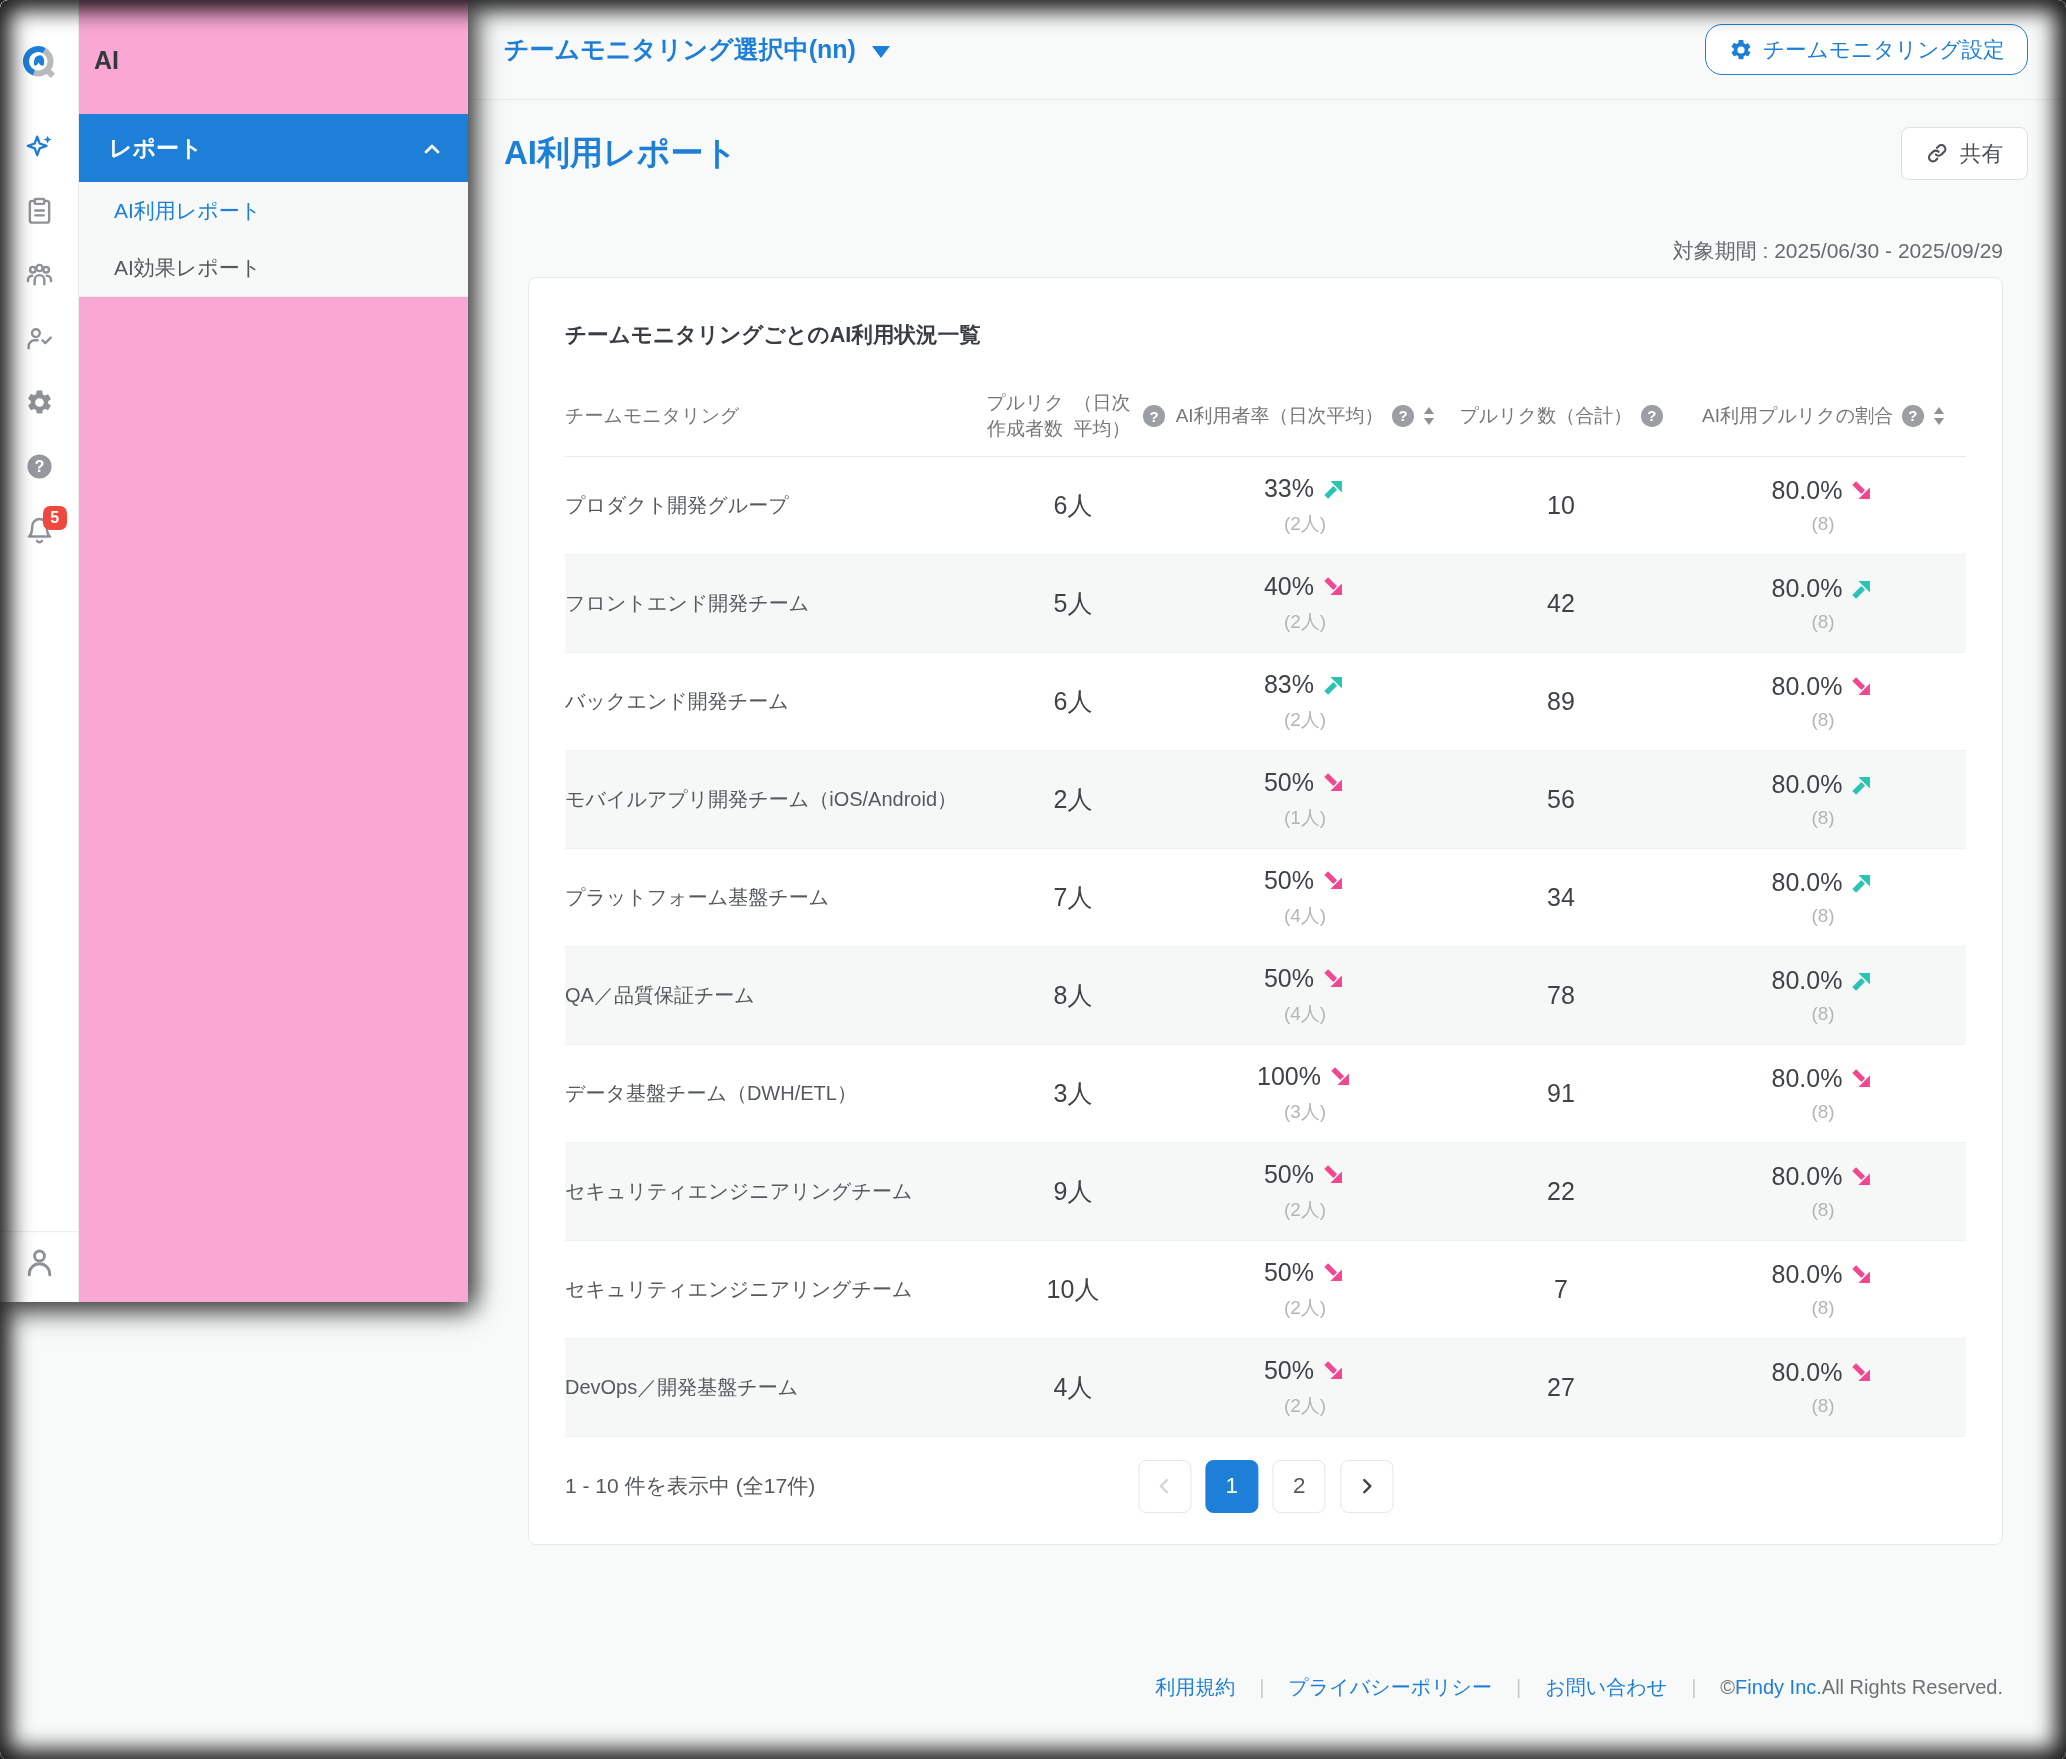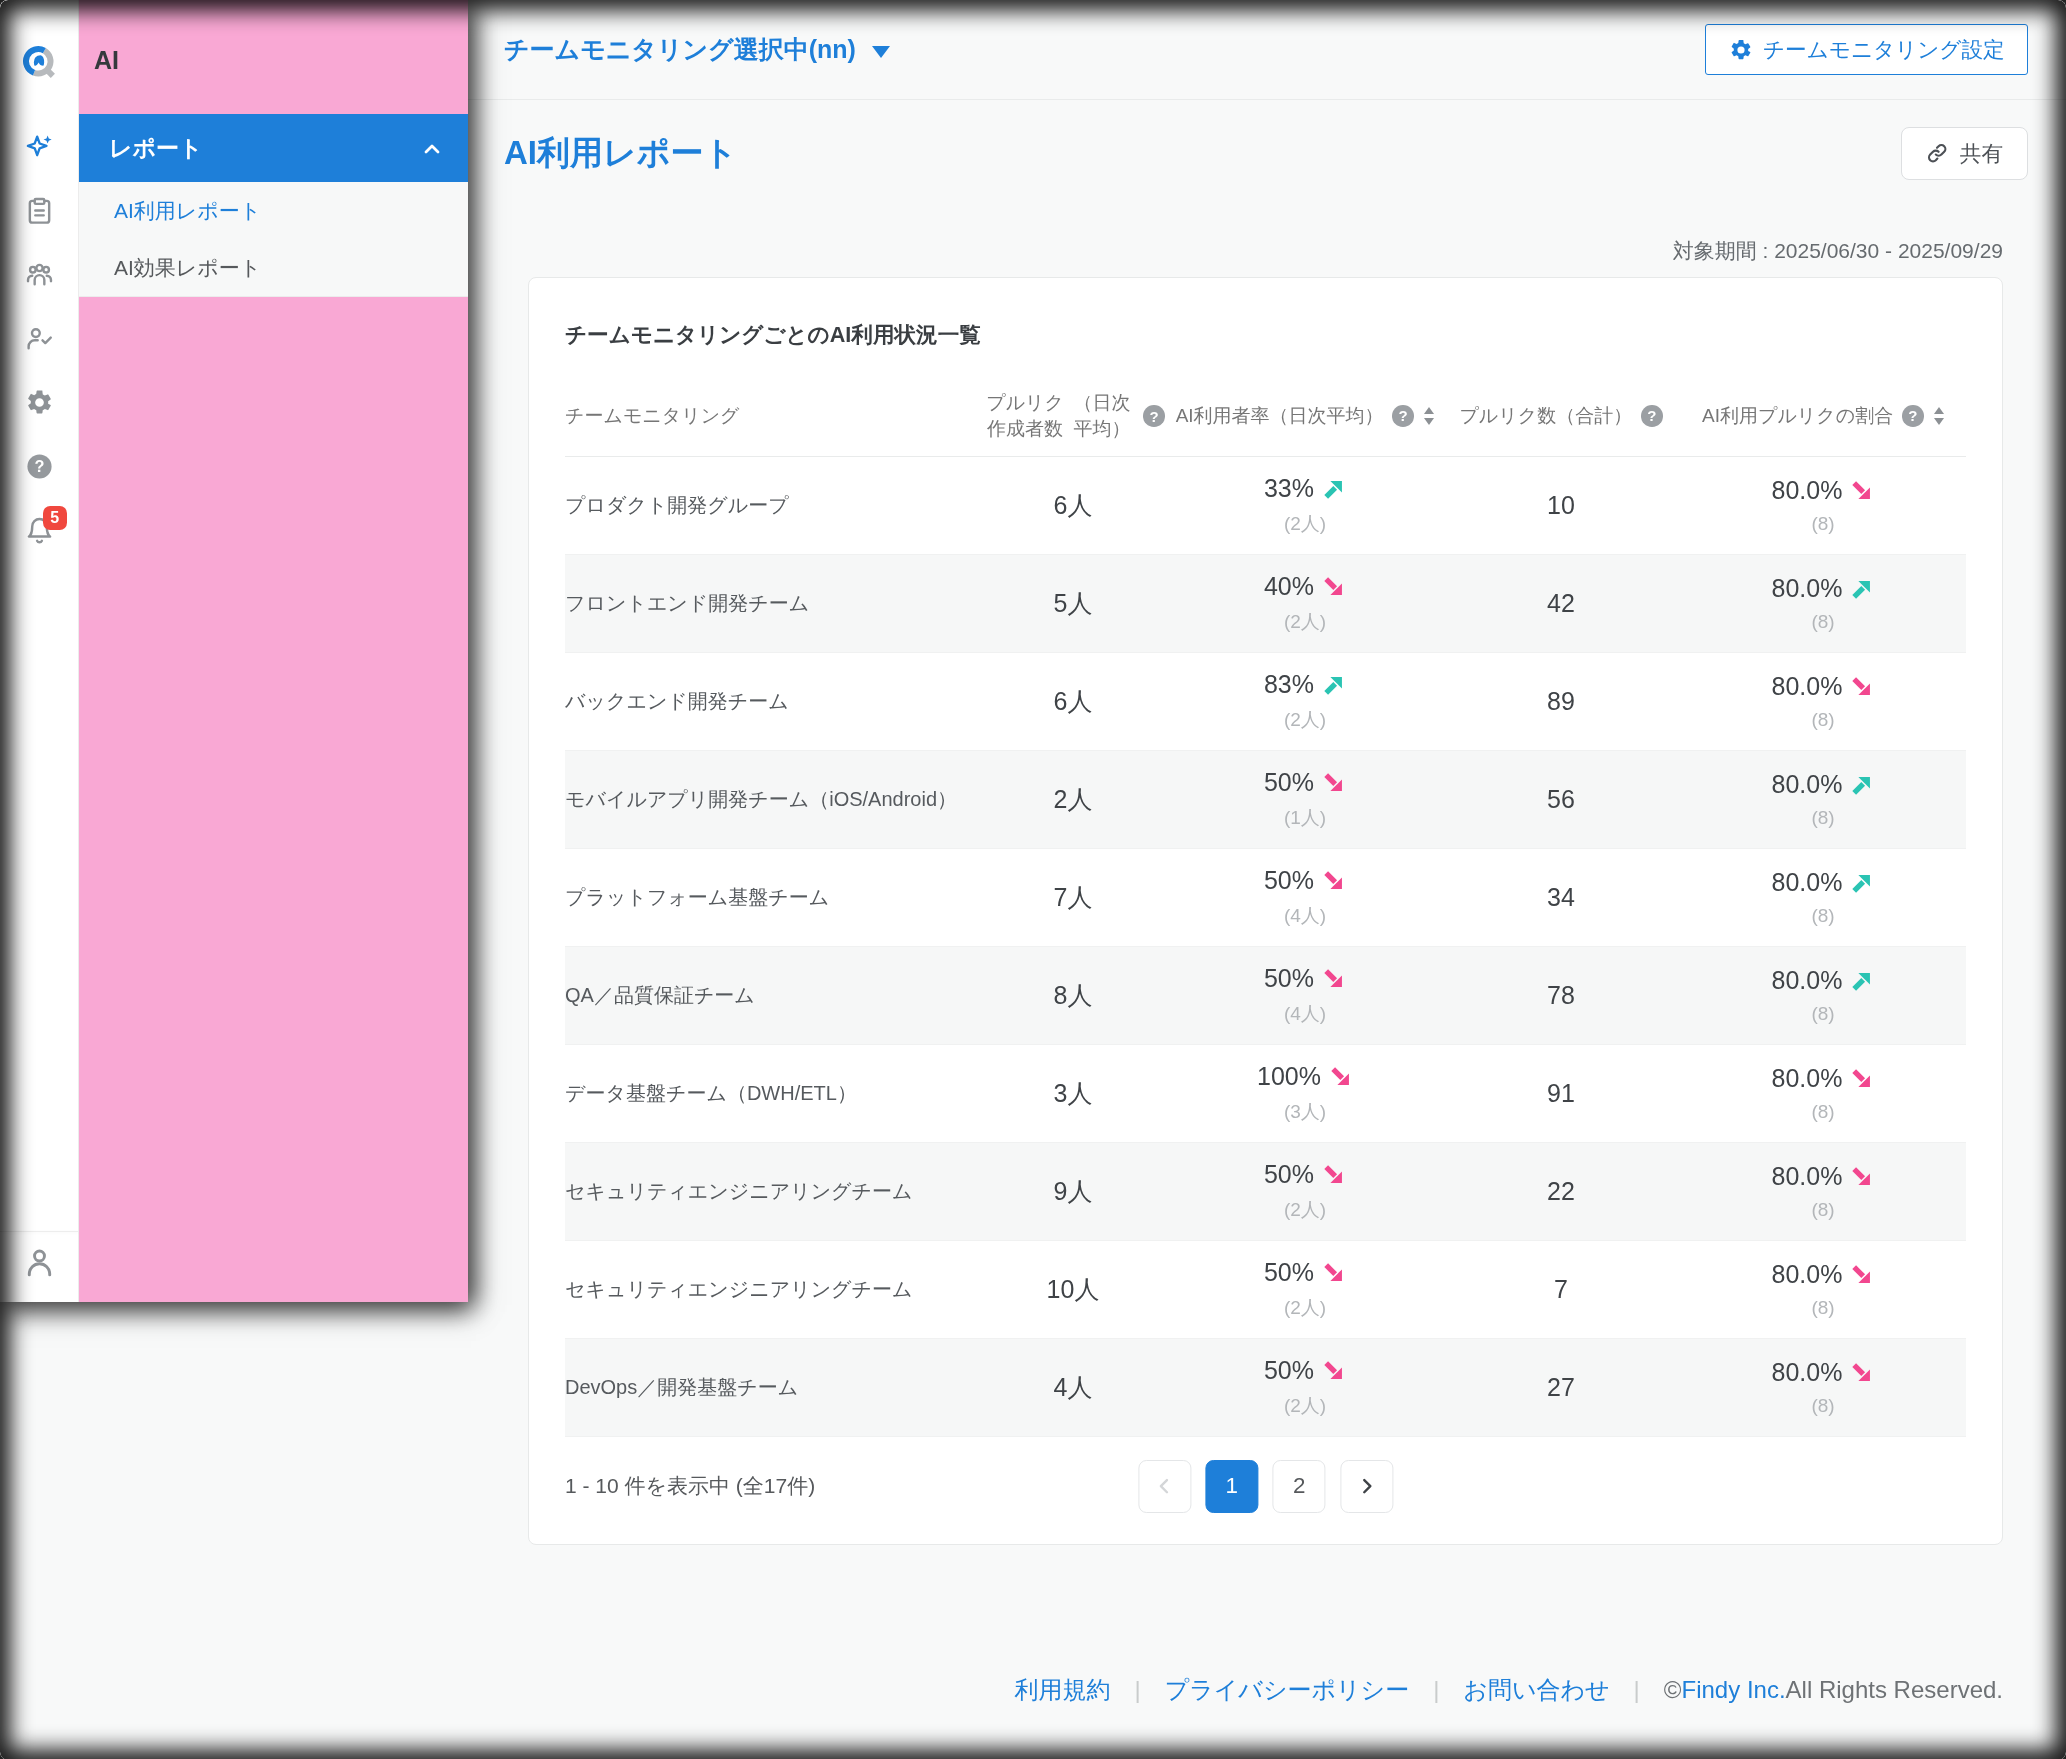--- a/index.html
+++ b/index.html
@@ -17,21 +17,21 @@
   .vignette{position:absolute;inset:0;z-index:60;pointer-events:none;
     box-shadow:inset 0 0 21px 10.4px rgba(0,0,0,0.9);border-radius:8px;}
 
   
   .main{position:absolute;left:468px;top:0;width:1598px;height:100%;}
   .topbar{position:absolute;left:0;right:0;top:0;height:100px;border-bottom:0.8px solid #e9ebeb;
     display:flex;align-items:center;justify-content:space-between;padding:0 38px 0 36px;box-sizing:border-box;}
   .team-selector{display:flex;align-items:center;gap:16px;color:var(--blue);font-size:25px;font-weight:bold;cursor:pointer;}
   .caret{width:0;height:0;border-left:9.6px solid transparent;border-right:9.6px solid transparent;border-top:12px solid var(--blue);margin-top:4px;}
   .btn-settings{display:flex;align-items:center;gap:10.4px;height:51px;padding:0 22.4px;border:1.6px solid var(--blue);
-    border-radius:3px;background:#fff;color:var(--blue);font-size:21.6px;cursor:pointer;font-family:inherit;}
+    border-radius:17px;background:#fff;color:var(--blue);font-size:21.6px;cursor:pointer;font-family:inherit;}
   .btn-settings svg{width:24px;height:24px;}
   .page-head{position:absolute;left:0;right:0;top:100px;height:106px;display:flex;align-items:center;
     justify-content:space-between;padding:0 38px 0 36px;box-sizing:border-box;}
   .page-title{font-size:33px;color:var(--blue);margin:0;font-weight:bold;}
   .btn-share{display:flex;align-items:center;gap:11.2px;height:53px;padding:0 24px;border:1.6px solid #dddfe1;
     border-radius:8px;background:#fff;color:#4d5156;font-size:21.6px;cursor:pointer;font-family:inherit;}
   .btn-share svg{width:22.4px;height:22.4px;}
   .period{position:absolute;right:63px;top:237px;font-size:21px;color:#666b6f;}
 
   
@@ -66,21 +66,21 @@
   .pager{position:relative;margin-top:21px;height:56px;display:flex;align-items:center;}
   .pager-summary{font-size:21px;color:#56595c;}
   .pages{position:absolute;left:50%;top:0;transform:translateX(-50%);display:flex;gap:14.4px;height:56px;align-items:center;}
   .pg{width:53px;height:53px;border:0.8px solid #e4e6e8;border-radius:8px;background:#fff;display:flex;align-items:center;
     justify-content:center;font-size:22.4px;color:#56595c;cursor:pointer;font-family:inherit;padding:0;}
   .pg svg{width:22.4px;height:22.4px;}
   .pg.active{background:var(--blue);border-color:var(--blue);color:#fff;}
   .pg.disabled{color:#d4d6d8;cursor:default;}
 
   
-  .footer{position:absolute;right:63px;top:1674px;display:flex;align-items:center;font-size:24px;white-space:nowrap;margin-left:26px;}
+  .footer{position:absolute;right:63px;top:1674px;display:flex;align-items:center;font-size:20px;white-space:nowrap;margin-left:26px;}
   .footer a{color:var(--blue);text-decoration:none;cursor:pointer;}
   .fsep{color:#c9cccc;margin:0 24px;}
   .fcopy{color:#6e7275;}
 
   
   .overlay{position:absolute;left:0;top:0;width:468px;height:1302px;z-index:10;
     box-shadow:8px 3.2px 24px rgba(0,0,0,0.55),3.2px 9.6px 24px rgba(0,0,0,0.55);}
   .rail{position:absolute;left:0;top:0;width:79px;height:100%;background:#fff;border-right:0.8px solid #ececec;
     box-sizing:border-box;display:flex;flex-direction:column;align-items:center;}
   .logo{margin-top:43px;width:38px;height:38px;cursor:pointer;}

